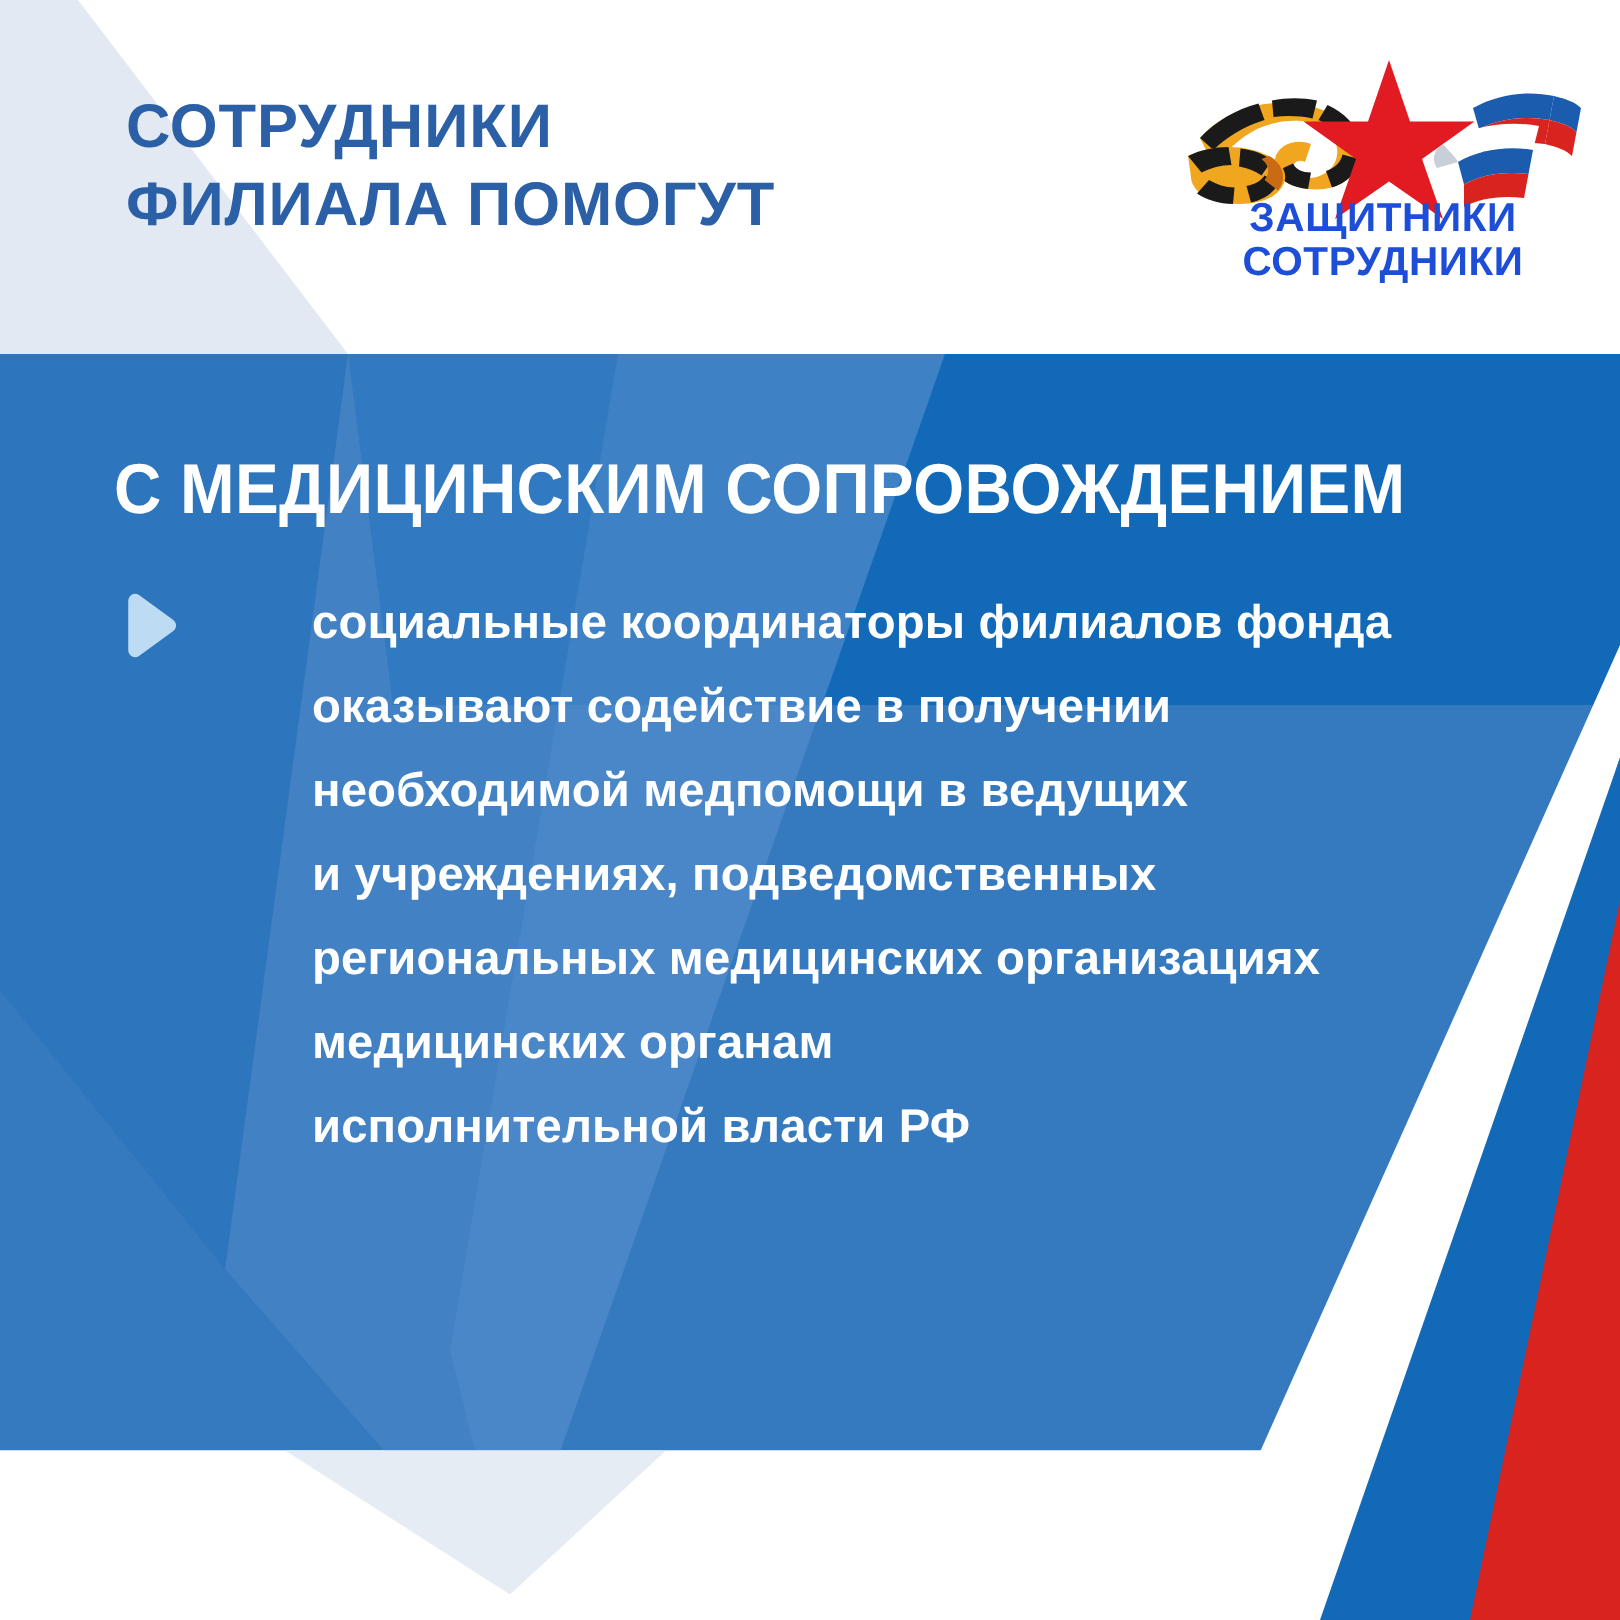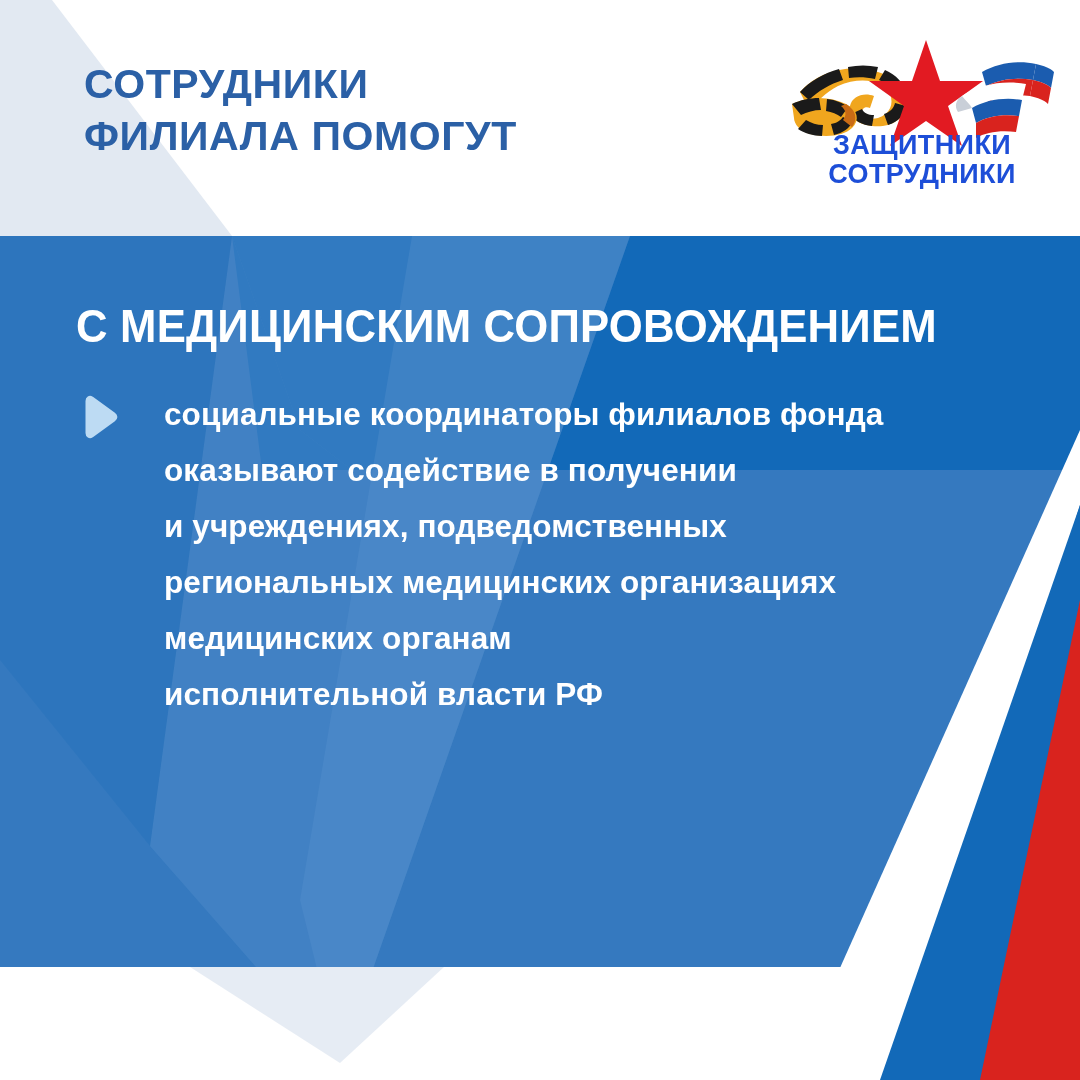--- a/index.html
+++ b/index.html
@@ -119,20 +119,21 @@
     margin-top: 8px;
     margin-right: 42px;
   }
   .body-text {
     flex: 1 1 auto;
     font-size: 31.5px;
     font-weight: 700;
     line-height: 1.78;
     color: #ffffff;
     letter-spacing: 0.1px;
+    margin-left: 44px;
   }
   .body-text p { margin: 0; }
 </style>
 </head>
 <body>
 
 <div id="poster">
 
   <svg class="bg-layer" viewBox="0 0 1080 1080" preserveAspectRatio="none" aria-hidden="true">
 
@@ -226,20 +227,21 @@
 
     <div class="body-row">
       <svg class="bullet-icon" viewBox="0 0 46 46" aria-hidden="true">
         <path d="M11,7 C11,4 13.5,2.5 16,4 L38,20 C40.5,21.8 40.5,24.2 38,26
                  L16,42 C13.5,43.5 11,42 11,39 Z" fill="#BDDBF3" stroke="#BDDBF3" stroke-width="3" stroke-linejoin="round"></path>
       </svg>
 
       <div class="body-text">
         <p>социальные координаторы филиалов фонда</p>
         <p>оказывают содействие в получении</p>
+        <p>необходимой медпомощи в ведущих</p>
         <p>и учреждениях, подведомственных</p>
         <p>региональных медицинских организациях</p>
         <p>медицинских органам</p>
         <p>исполнительной власти РФ</p>
       </div>
     </div>
   </div>
 
 </div>
 

